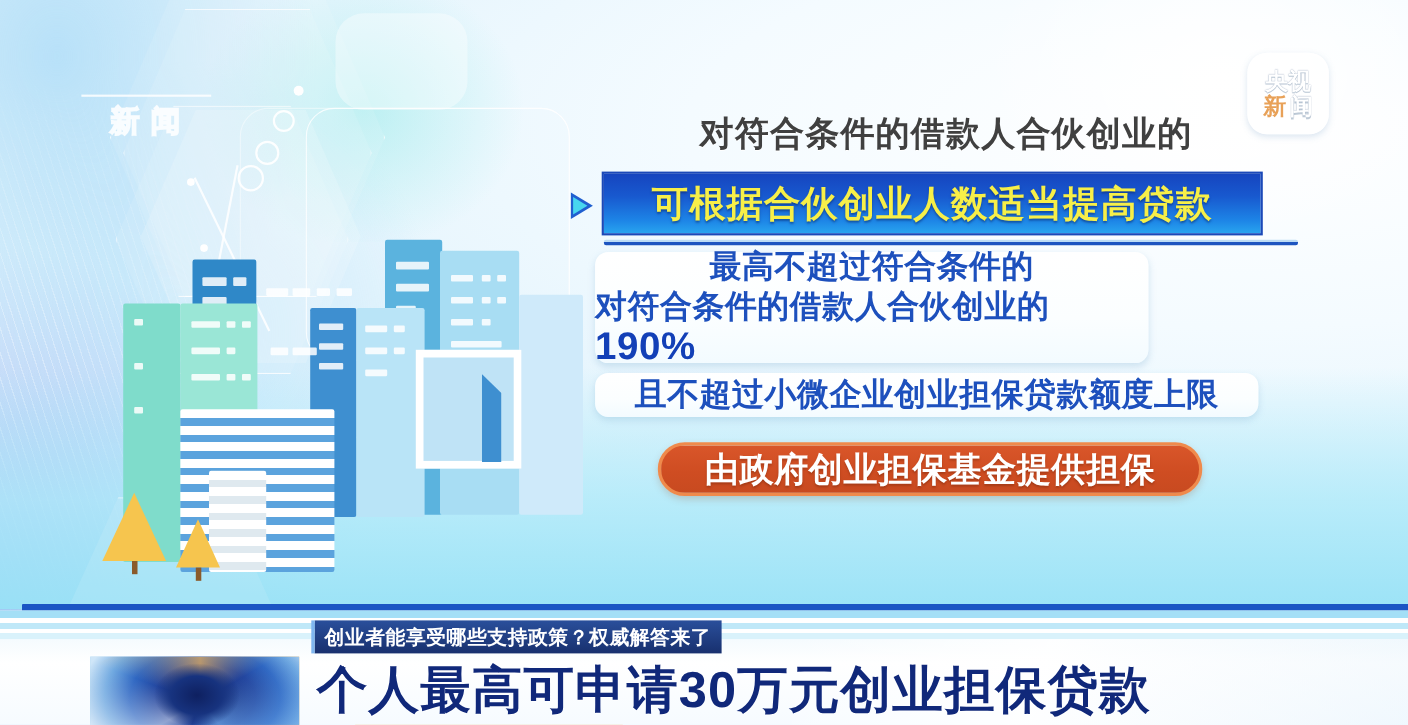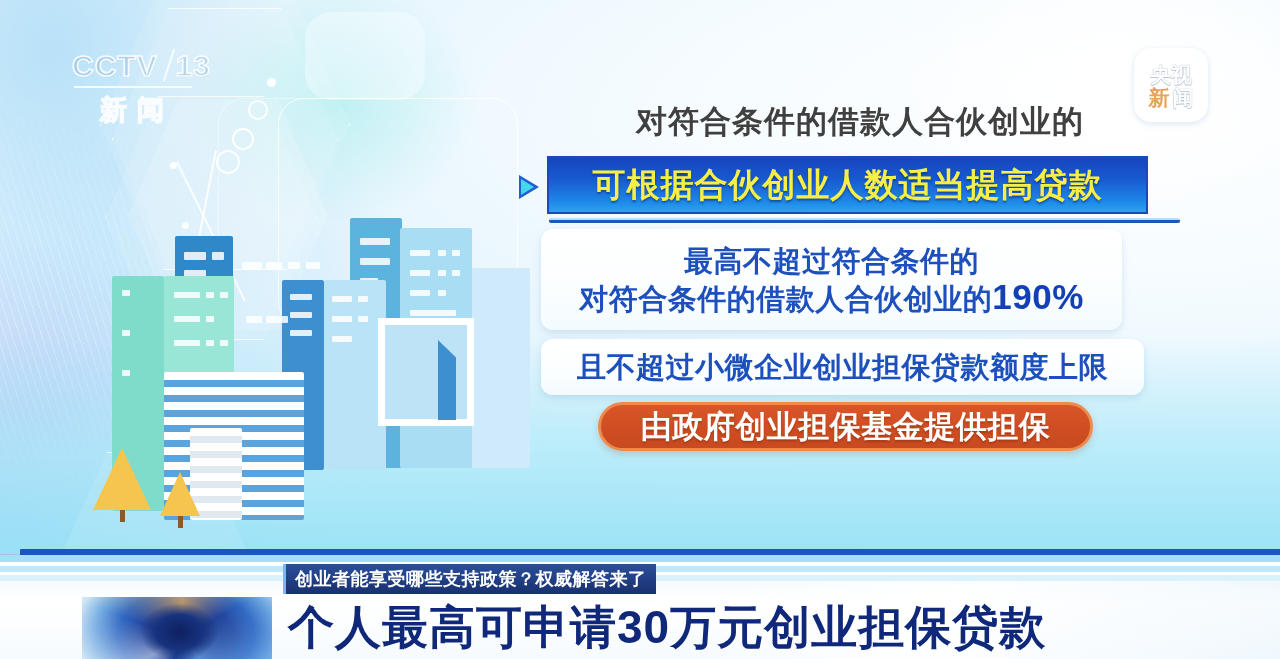--- a/index.html
+++ b/index.html
@@ -293,27 +293,20 @@
   <div class="dot-solid" style="left:267px;top:78px;width:9px;height:9px;"></div>
   <div class="dot-circle" style="left:248px;top:100px;width:20px;height:20px;"></div>
   <div class="dot-circle" style="left:232px;top:128px;width:22px;height:22px;"></div>
   <div class="dot-circle" style="left:216px;top:150px;width:24px;height:24px;"></div>
   <div class="dot-solid" style="left:170px;top:162px;width:7px;height:7px;"></div>
   <div class="dot-solid" style="left:182px;top:222px;width:7px;height:7px;"></div>
   <div class="thin-line" style="left:176px;top:162px;width:2px;height:155px;transform:rotate(-26deg);transform-origin:top left;"></div>
   <div class="thin-line" style="left:215px;top:150px;width:2px;height:120px;transform:rotate(11deg);transform-origin:top left;"></div>
 
   <div class="cctv-logo">
-    <div class="cctv-row">
-      <span>CCTV</span>
-      <span class="cctv-13">
-        <span class="cctv-slash"></span>
-        <span>13</span>
-      </span>
-    </div>
     <div class="cctv-underline"></div>
     <div class="cctv-xinwen">新闻</div>
   </div>
 
   <div class="news-badge">
     <div class="nb-row">
       <span class="nb-w">央视</span>
     </div>
     <div class="nb-row">
       <span class="nb-o">新</span>
@@ -406,28 +399,28 @@
 
   <div class="hl-wrap">
     <div class="hl-arrow"></div>
     <div class="hl-arrow-in"></div>
     <div class="hl-bar">
       <span>可根据合伙创业人数适当提高贷款</span>
     </div>
     <div class="hl-underline"></div>
   </div>
 
-  <div class="card-white" style="left:541px;top:229px;width:581px;height:101px;">
+  <div class="card-white" style="left:541px;top:229px;width:503px;height:101px;">
     <div class="ln">最高不超过符合条件的</div>
     <div class="ln">
       <span>对符合条件的借款人合伙创业的</span><span class="big">190%</span>
     </div>
   </div>
 
-  <div class="card-white" style="left:541px;top:339px;width:603px;height:56px;">
+  <div class="card-white" style="left:541px;top:339px;width:603px;height:40px;">
     <div class="ln">且不超过小微企业创业担保贷款额度上限</div>
   </div>
 
   <div class="pill-orange" style="left:598px;top:402px;width:495px;height:49px;">
     <span>由政府创业担保基金提供担保</span>
   </div>
 
 
   <div class="banner">
     <div class="banner-stripes"></div>

